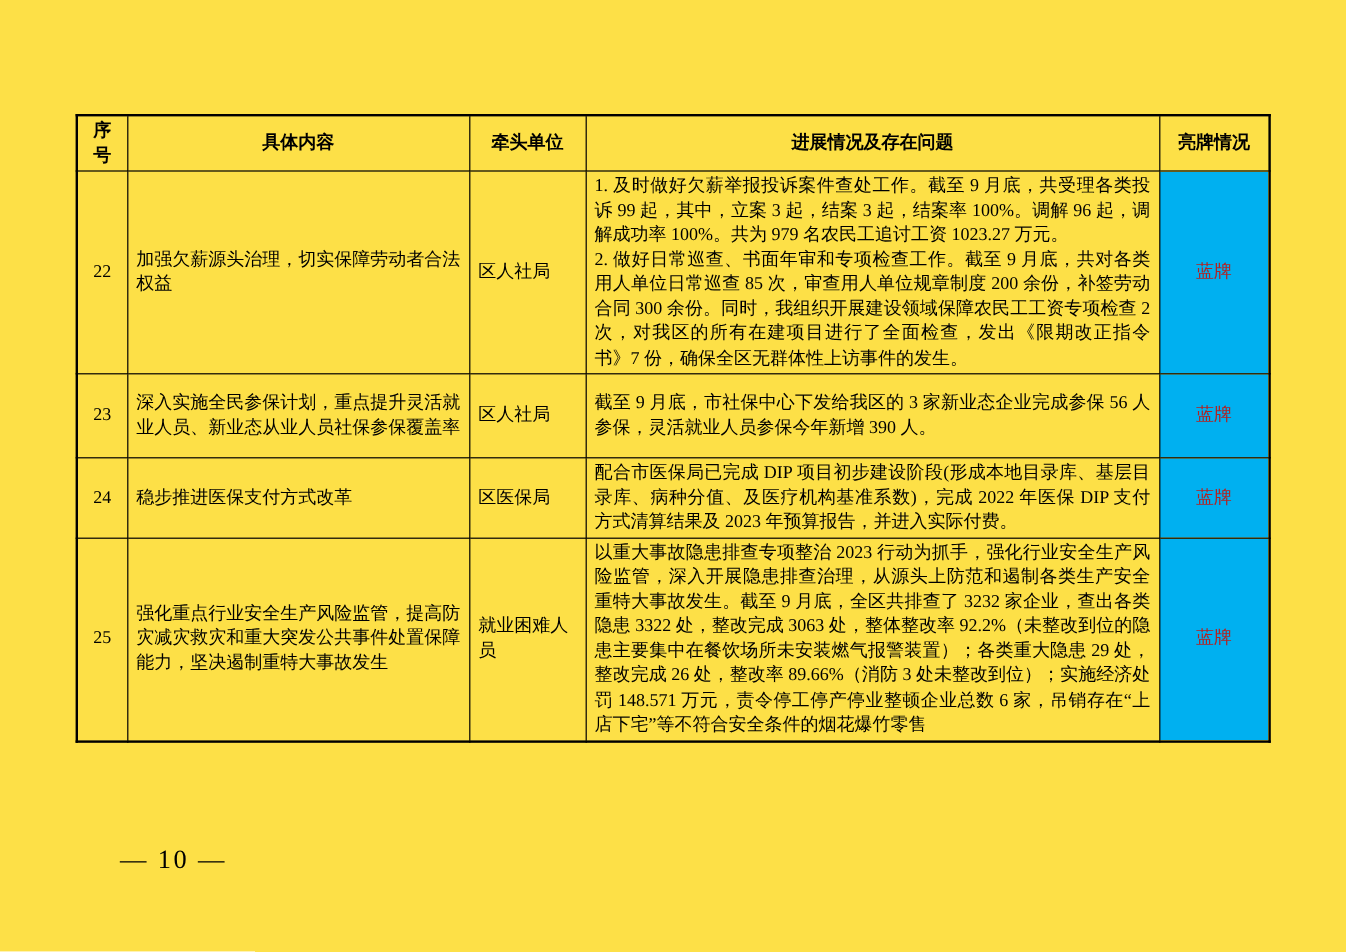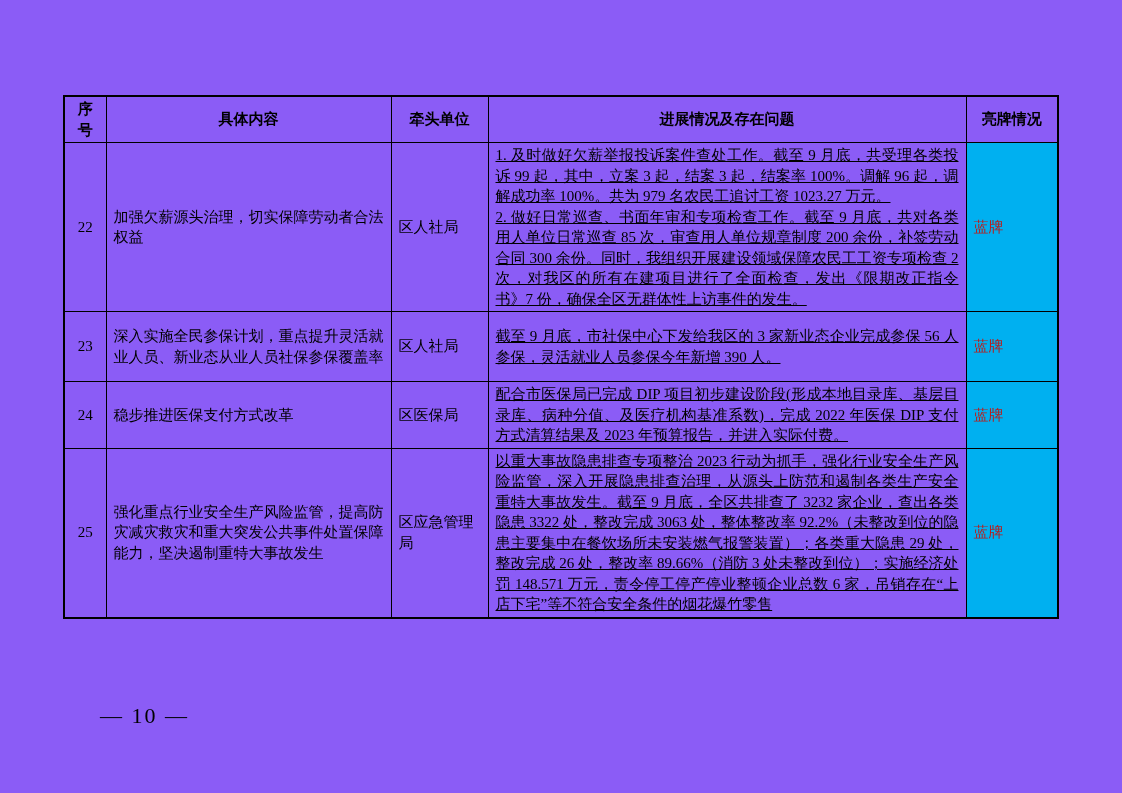--- a/index.html
+++ b/index.html
@@ -6,21 +6,21 @@
     margin: 0;
     padding: 0;
     background: #ffffff;
     font-family: "Liberation Serif", "DejaVu Serif", serif;
     color: #000000;
   }
   .page {
     position: relative;
     width: 1122px;
     height: 793px;
-    background: #8b5cf6;
+    background: #fde047;
     overflow: hidden;
   }
   table.report-table {
     position: absolute;
     left: 63px;
     top: 95px;
     border-collapse: collapse;
     table-layout: fixed;
     width: 994px;
     border: 2px solid #000000;
@@ -51,23 +51,23 @@
     text-justify: inter-character;
   }
   td.cell-unit {
   }
   td.cell-progress {
     text-align: justify;
     text-justify: inter-character;
     white-space: pre-line;
     vertical-align: middle;
     padding: 2px 6px;
-    text-decoration: underline;
   }
   td.cell-card {
+    text-align: center;
     padding: 0;
   }
   .row-header   { height: 45px; }
   .row-partial  { height: 80px; }
   .row-22       { height: 165px; }
   .row-23       { height: 70px; }
   .row-24       { height: 64px; }
   .row-25       { height: 164px; }
   .page-footer {
     position: absolute;
@@ -122,21 +122,21 @@
       <td class="cell-index">24</td>
       <td class="cell-content">稳步推进医保支付方式改革</td>
       <td class="cell-unit">区医保局</td>
       <td class="cell-progress">配合市医保局已完成 DIP 项目初步建设阶段(形成本地目录库、基层目录库、病种分值、及医疗机构基准系数)，完成 2022 年医保 DIP 支付方式清算结果及 2023 年预算报告，并进入实际付费。</td>
       <td class="cell-card card-bg" style="background: rgb(0, 176, 240); color: rgb(178, 34, 34);">蓝牌</td>
     </tr>
 
     <tr class="row-25">
       <td class="cell-index">25</td>
       <td class="cell-content">强化重点行业安全生产风险监管，提高防灾减灾救灾和重大突发公共事件处置保障能力，坚决遏制重特大事故发生</td>
-      <td class="cell-unit">区应急管理局</td>
+      <td class="cell-unit">就业困难人员</td>
       <td class="cell-progress">以重大事故隐患排查专项整治 2023 行动为抓手，强化行业安全生产风险监管，深入开展隐患排查治理，从源头上防范和遏制各类生产安全重特大事故发生。截至 9 月底，全区共排查了 3232 家企业，查出各类隐患 3322 处，整改完成 3063 处，整体整改率 92.2%（未整改到位的隐患主要集中在餐饮场所未安装燃气报警装置）；各类重大隐患 29 处，整改完成 26 处，整改率 89.66%（消防 3 处未整改到位）；实施经济处罚 148.571 万元，责令停工停产停业整顿企业总数 6 家，吊销存在“上店下宅”等不符合安全条件的烟花爆竹零售</td>
       <td class="cell-card card-bg" style="background: rgb(0, 176, 240); color: rgb(178, 34, 34);">蓝牌</td>
     </tr>
   </tbody>
     </table>
 
   <div class="page-footer">— 10 —</div>
 
 </div>
 

